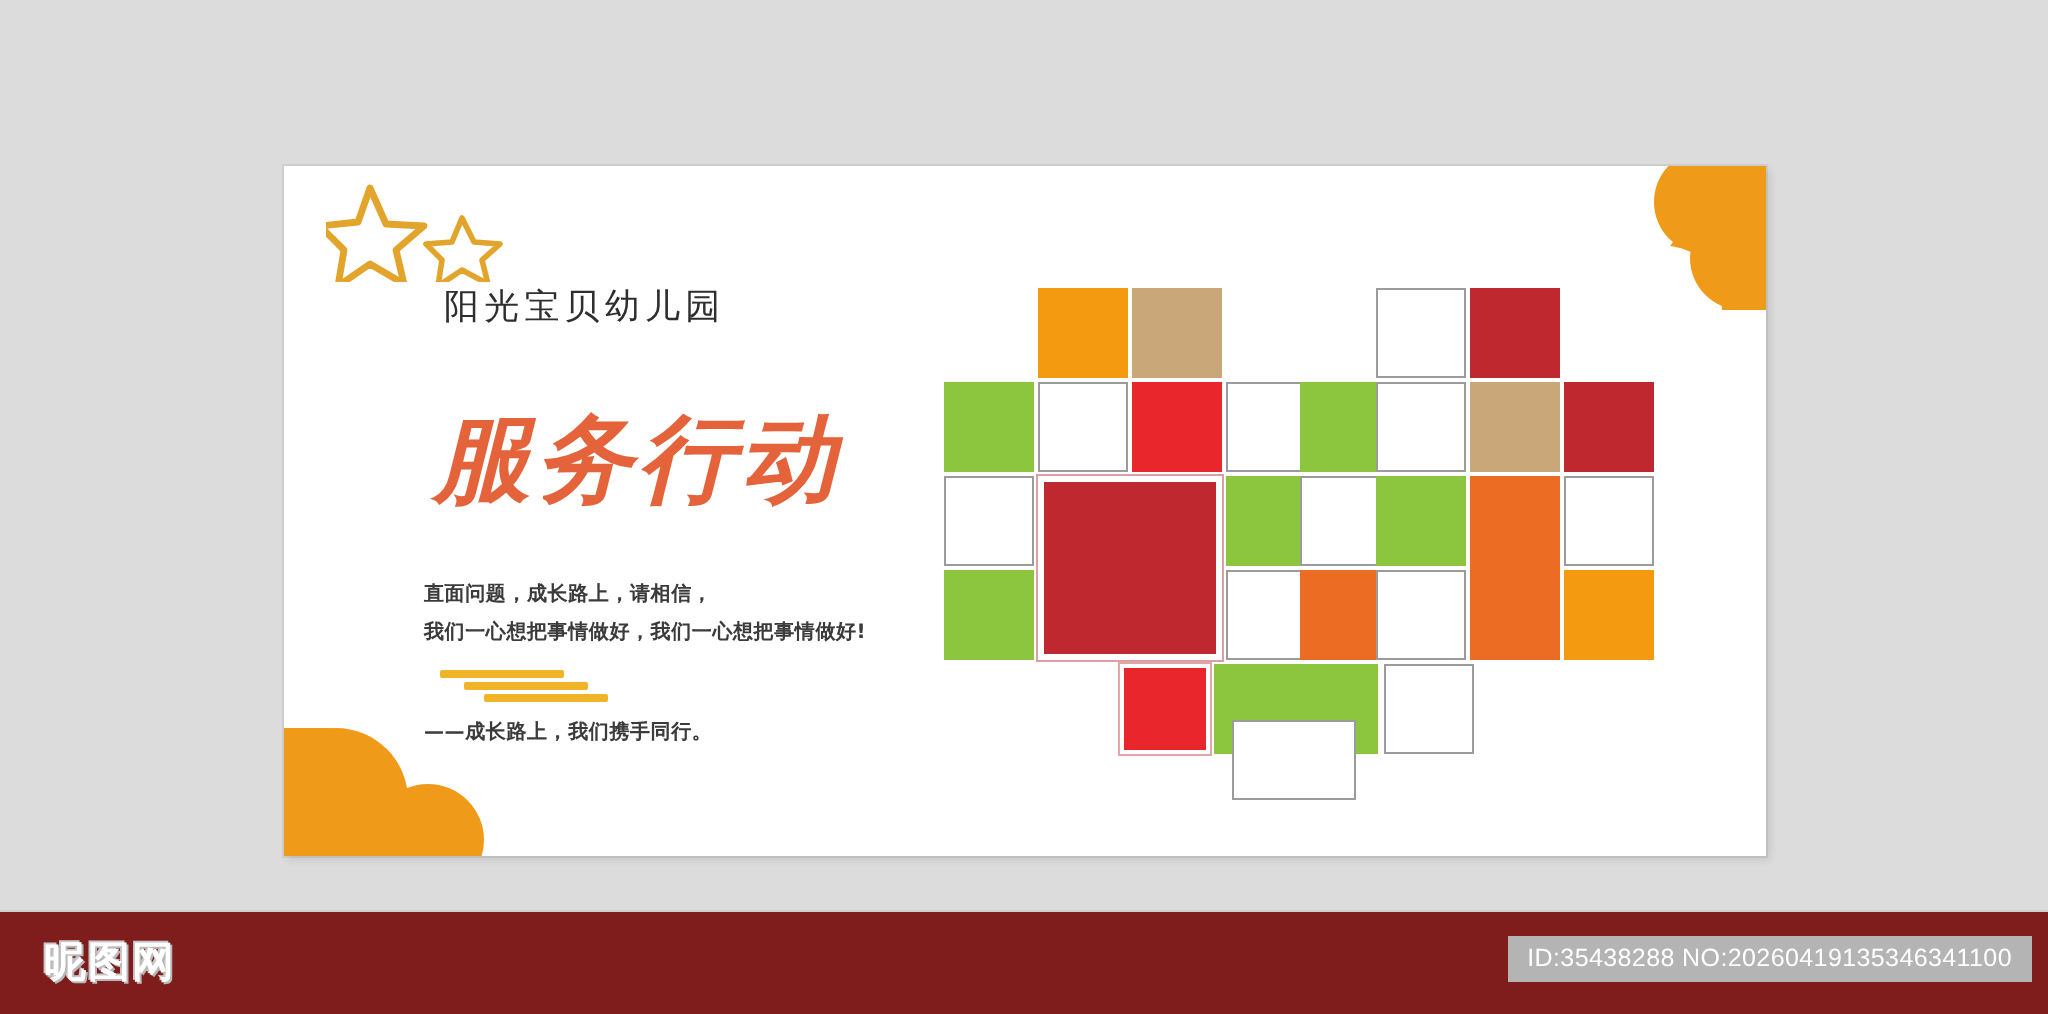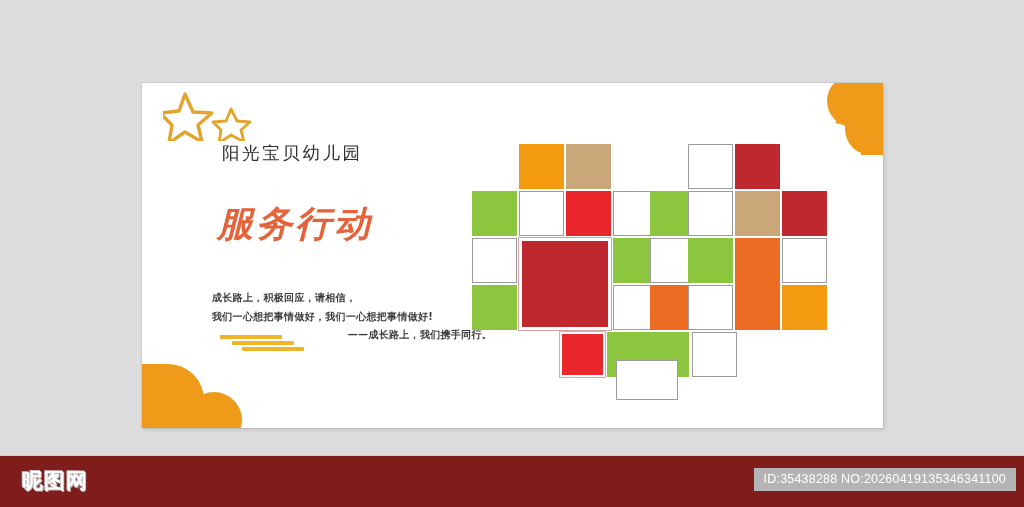--- a/index.html
+++ b/index.html
@@ -70,21 +70,21 @@
   
   #headline {
     position: absolute;
     left: 75px;
     top: 122px;
     line-height: 1.06;
     color: #E4633A;
     font-family: "DejaVu Sans", "Liberation Sans", sans-serif;
     font-weight: bold;
     font-style: italic;
-    font-size: 36px;
+    font-size: 48px;
     letter-spacing: 3px;
     white-space: nowrap;
   }
   #headline .hl-line { display: block; }
   #headline .heart-char {
     position: relative;
     display: inline-block;
   }
   #headline .heart-mark {
     position: absolute;
@@ -102,21 +102,21 @@
     top: 206px;
     width: 280px;
     font-family: "DejaVu Sans", "Liberation Sans", sans-serif;
     font-size: 10px;
     font-weight: bold;
     color: #3b3b3b;
     line-height: 1.85;
     letter-spacing: 0.3px;
   }
   #body-copy .copy-line { display: block; white-space: nowrap; }
-  #body-copy .copy-line.attribution { text-align: right; }
+  #body-copy .copy-line.attribution { text-align: left; margin-top: 32px; }
 
   
   #bars {
     position: absolute;
     left: 78px;
     top: 252px;
     width: 90px;
     height: 18px;
   }
   #bars .bar {
@@ -225,21 +225,21 @@
       </g>
     </svg>
 
     <div id="school-name">阳光宝贝幼儿园</div>
 
     <div id="headline">
       <span class="hl-line">服务行动</span>
     </div>
 
     <div id="body-copy">
-      <span class="copy-line">成长路上，积极回应，请相信，</span>
+      <span class="copy-line">直面问题，成长路上，请相信，</span>
       <span class="copy-line">我们一心想把事情做好，我们一心想把事情做好!</span>
       <span class="copy-line attribution">——成长路上，我们携手同行。</span>
     </div>
 
     <div id="bars">
       <span class="bar b1"></span>
       <span class="bar b2"></span>
       <span class="bar b3"></span>
     </div>
 

